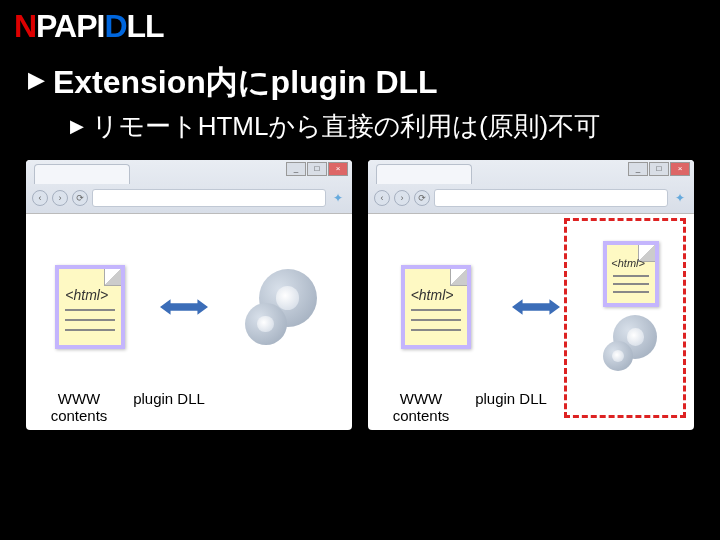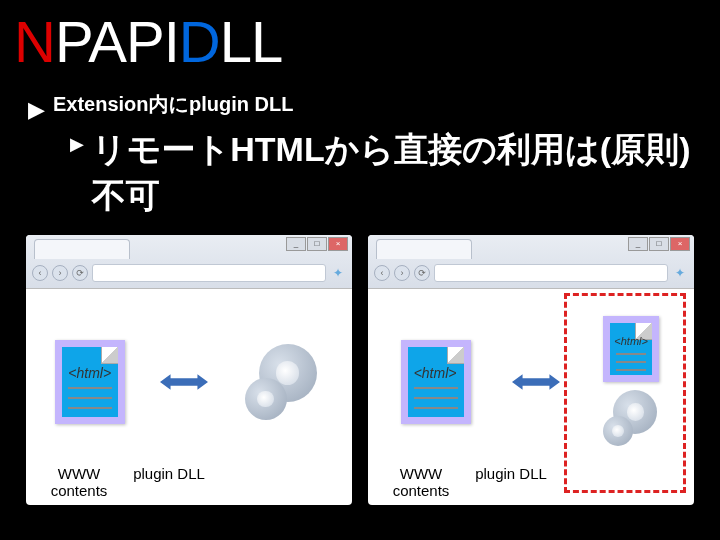--- a/index.html
+++ b/index.html
@@ -1,40 +1,40 @@
 <!DOCTYPE html>
 <html><head>
 <meta charset="utf-8">
 <style>
 *{margin:0;padding:0;box-sizing:border-box}
 body{width:720px;height:540px;background:#000;font-family:Arial,"Hiragino Sans","Meiryo",sans-serif;color:#fff;overflow:hidden}
 .slide{padding:8px 14px}
-.title{font-size:58px;font-weight:400;letter-spacing:-1px;margin-bottom:16px}
+.title{font-size:32px;font-weight:700;letter-spacing:-1px;margin-bottom:16px}
 .t-red{color:#d00}
 .t-wht{color:#fff}
 .t-blu{color:#06d}
 .bullet{display:flex;align-items:flex-start;margin-left:14px;margin-bottom:4px}
 .bullet .arrow{font-size:22px;color:#fff;margin-right:8px;margin-top:6px}
-.bullet .txt{font-size:20px;font-weight:700}
+.bullet .txt{font-size:32px;font-weight:700}
 .subbullet{display:flex;align-items:flex-start;margin-left:56px;margin-bottom:16px}
 .subbullet .arrow{font-size:18px;color:#fff;margin-right:8px;margin-top:6px}
-.subbullet .txt{font-size:34px;font-weight:700}
+.subbullet .txt{font-size:26px;font-weight:400}
 .panels{display:flex;gap:16px;margin:4px 12px 0}
 .panel{flex:1;background:#fff;border-radius:4px;position:relative;height:270px;overflow:visible}
 .chrome{height:54px;background:linear-gradient(#e9edf3,#d8dee8);border-bottom:1px solid #bbb;border-radius:4px 4px 0 0;position:relative}
 .tab{position:absolute;top:4px;left:8px;width:96px;height:20px;background:#f4f6fa;border:1px solid #b8c0cc;border-bottom:none;border-radius:4px 4px 0 0}
 .winbtns{position:absolute;top:2px;right:4px;display:flex;gap:1px}
 .wb{width:20px;height:14px;background:#d9dee6;border:1px solid #999;font-size:8px;line-height:12px;text-align:center;color:#333}
 .wb.close{background:#d66;color:#fff}
 .nav{position:absolute;top:28px;left:6px;right:6px;height:20px;display:flex;gap:4px;align-items:center}
 .nvb{width:16px;height:16px;border-radius:50%;background:#dbe2ec;border:1px solid #a6b0c0;font-size:9px;color:#666;line-height:14px;text-align:center}
 .url{flex:1;height:18px;background:#fff;border:1px solid #c0c8d4;border-radius:3px}
 .star{width:16px;height:16px;color:#6ad;font-size:12px;line-height:16px;text-align:center}
 .body{padding:18px 12px 8px;display:flex;align-items:center;justify-content:space-around;height:176px;position:relative}
-.doc{width:70px;height:84px;background:#0ea5e9;border:7px solid #c4b5fd;position:relative;box-shadow:1px 1px 3px rgba(0,0,0,.25)}
+.doc{width:70px;height:84px;background:#fef9c3;border:4px solid #c4b5fd;position:relative;box-shadow:1px 1px 3px rgba(0,0,0,.25)}
 .doc.sm{width:56px;height:66px}
 .doc::before{content:"";position:absolute;top:0;right:0;width:16px;height:16px;background:linear-gradient(135deg,#fff 48%,#ccc 50%);border-left:1px solid #aaa;border-bottom:1px solid #aaa}
 .doc .tag{font-style:italic;font-size:14px;color:#333;position:absolute;top:18px;left:6px}
 .doc.sm .tag{font-size:11px;top:12px;left:4px}
 .doc .ln{position:absolute;left:6px;right:6px;height:1.5px;background:#888}
 .doc .l1{top:40px}.doc .l2{top:50px}.doc .l3{top:60px}
 .doc.sm .l1{top:30px}.doc.sm .l2{top:38px}.doc.sm .l3{top:46px}
 .gear{width:80px;height:80px;position:relative}
 .gear .g1,.gear .g2{position:absolute;border-radius:50%;background:radial-gradient(circle at 35% 35%,#d8e0ea,#9aa7b8)}
 .gear .g1{width:58px;height:58px;top:2px;left:16px}

